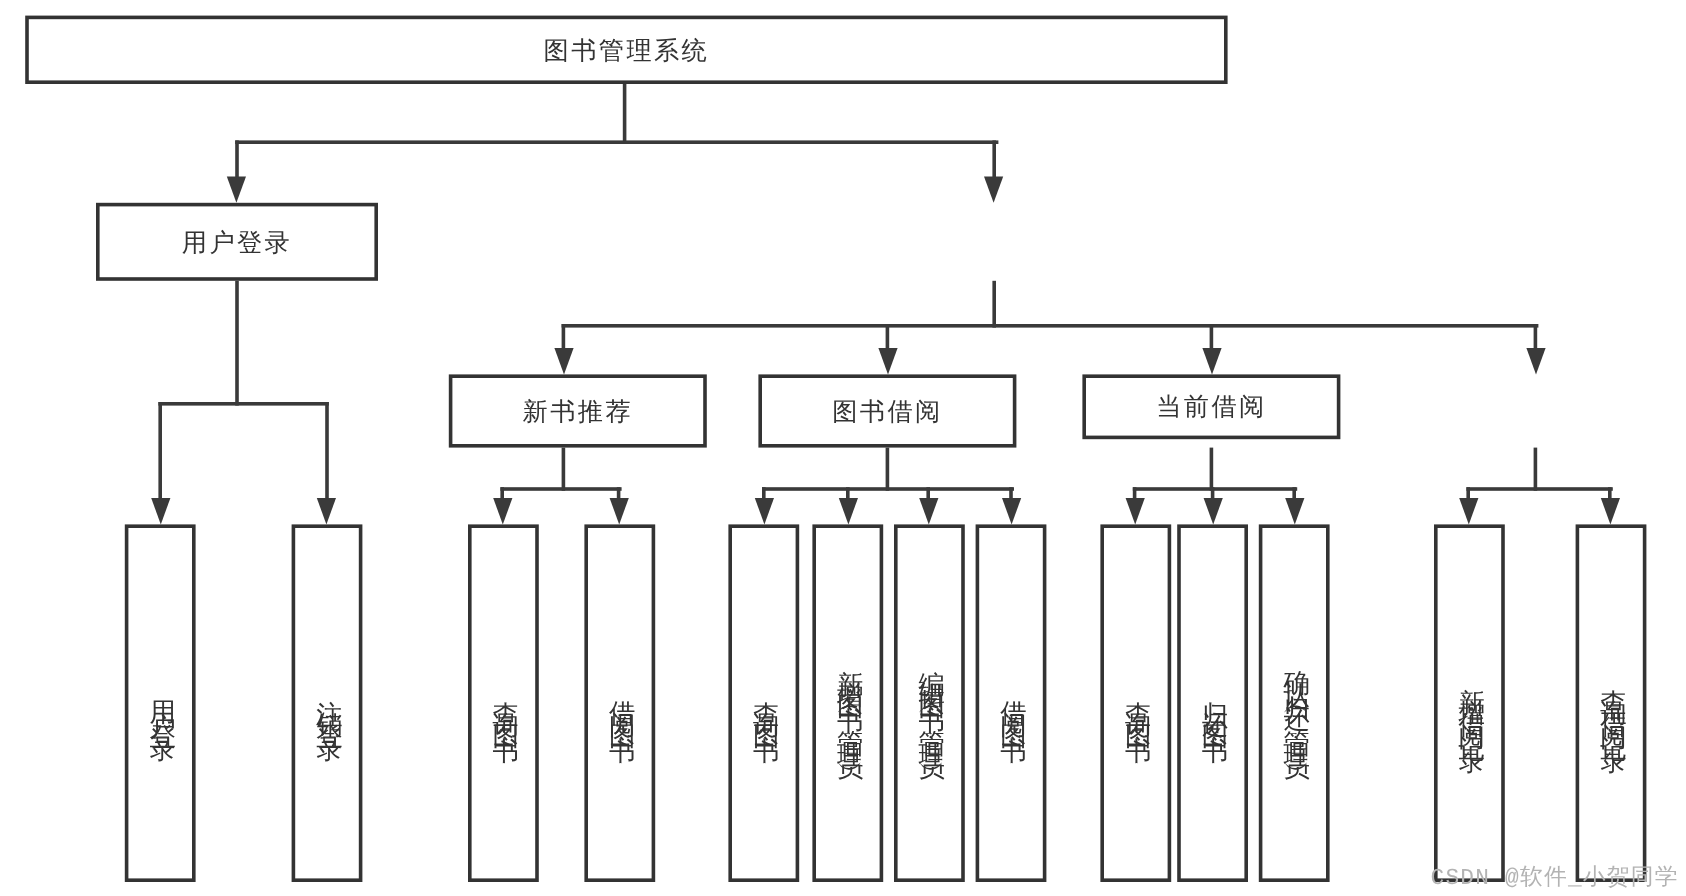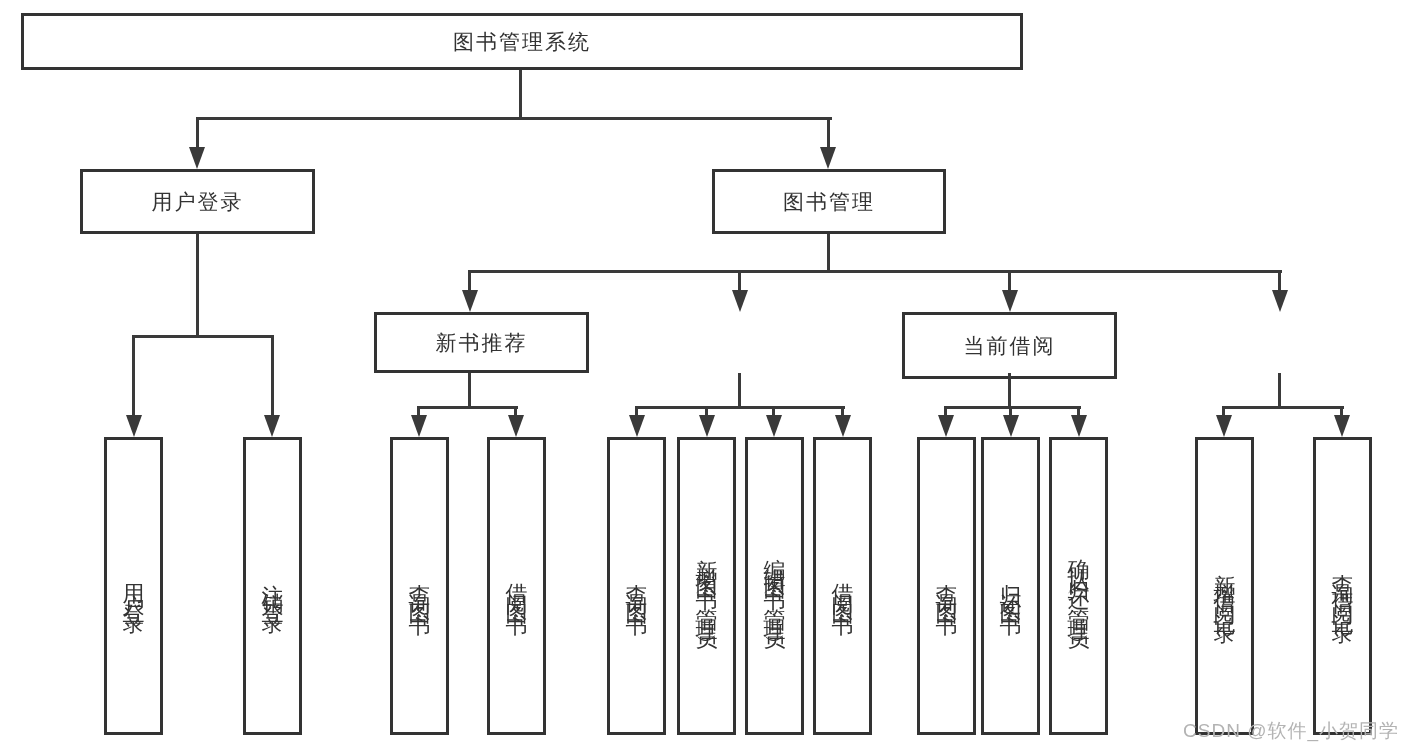--- a/index.html
+++ b/index.html
@@ -3,21 +3,21 @@
 <meta charset="utf-8">
 <style>
   :root{
     --line:#3a3a3a; --border:#333333; --text:#333333;
     --background:#ffffff; --watermark:#b3b3b3;
   }
   html,body{margin:0;padding:0;background:var(--background);}
   .canvas{
     position:relative; width:1405px; height:747px;
     background:var(--background); overflow:hidden;
-    font-family:Liberation Sans, sans-serif;
+    font-family:Liberation Mono, monospace;
     color:var(--text);
   }
   .box{
     position:absolute; box-sizing:border-box;
     border:3px solid var(--border); background:#fff;
     display:flex; align-items:center; justify-content:center;
   }
   .hlabel{font-size:21px; letter-spacing:2px; white-space:nowrap;}
   .vtext{
     writing-mode:vertical-rl; text-orientation:mixed;
@@ -42,28 +42,28 @@
 
 <div class="canvas">
 
   <div class="box" style="left:21px;top:13px;width:1002px;height:57px">
     <span class="hlabel">图书管理系统</span>
   </div>
 
   <div class="box" style="left:80px;top:169px;width:235px;height:65px">
     <span class="hlabel">用户登录</span>
   </div>
-  <div class="box" style="left:712px;top:169px;width:234px;height:65px">
-    <span class="hlabel">图书管理</span>
-  </div>
 
   <div class="box" style="left:374px;top:312px;width:215px;height:61px">
     <span class="hlabel">新书推荐</span>
   </div>
-  <div class="box" style="left:902px;top:312px;width:215px;height:67px">
+  <div class="box" style="left:632px;top:312px;width:215px;height:61px">
+    <span class="hlabel">图书借阅</span>
+  </div>
+  <div class="box" style="left:902px;top:312px;width:215px;height:54px">
     <span class="hlabel">当前借阅</span>
   </div>
 
   <div class="box" style="left:104px;top:437px;width:59px;height:298px">
     <span class="vtext">用户登录</span>
   </div>
   <div class="box" style="left:243px;top:437px;width:59px;height:298px">
     <span class="vtext">注销登录</span>
   </div>
 

